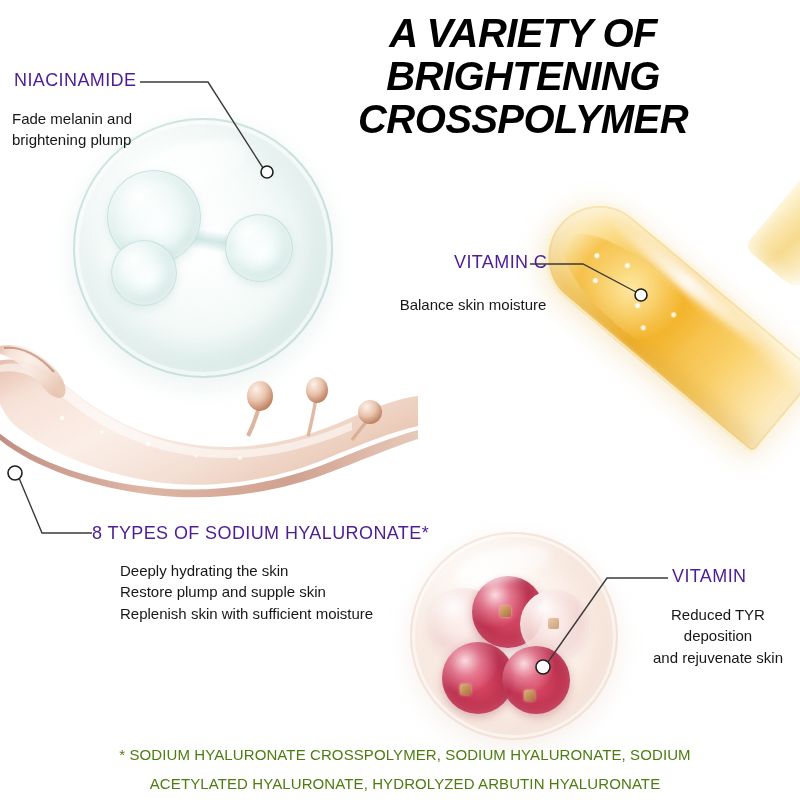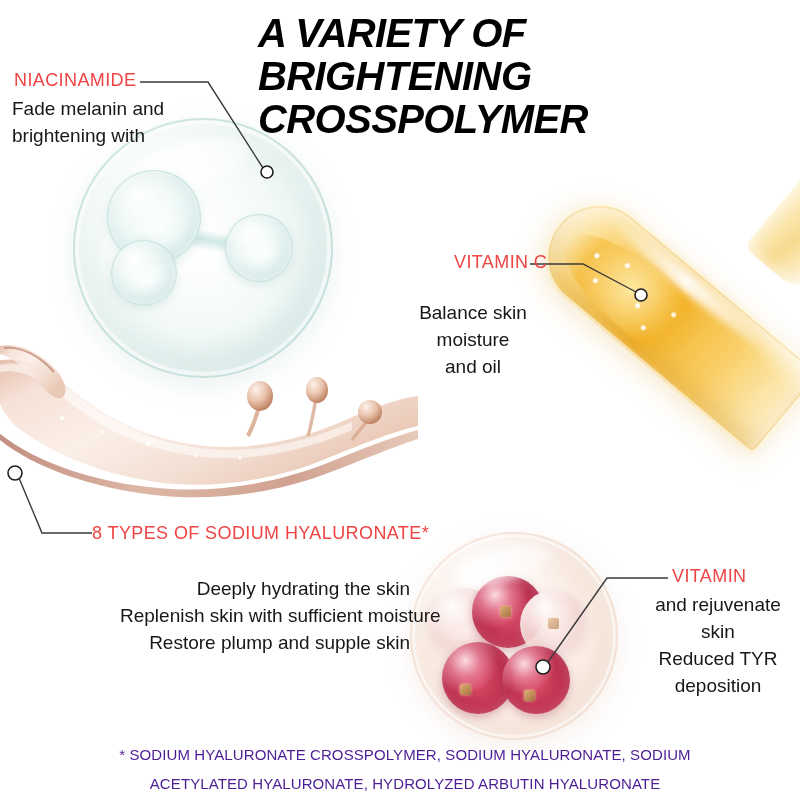--- a/index.html
+++ b/index.html
@@ -14,51 +14,52 @@
 
   
   .title{
     position:absolute;left:258px;top:12px;width:530px;
     font-size:40px;line-height:1.08;
     font-weight:bold;font-style:italic;
     letter-spacing:-0.6px;
     color:#000000;
     font-stretch:condensed;
     z-index:40;
+    text-align:center;
   }
 
   
   .lbl{
     position:absolute;z-index:40;
-    color:#ef4444;
+    color:#4c1d95;
     font-size:18px;letter-spacing:0.4px;white-space:nowrap;
   }
   .desc{
     position:absolute;z-index:40;
-    color:#171717;font-size:19px;line-height:1.42;
+    color:#171717;font-size:15px;line-height:1.42;margin-top:12px;
   }
   .desc div{white-space:nowrap;}
 
   #niacinamide-label{left:14px;top:70px;}
   #niacinamide-desc{left:12px;top:96px;text-align:left;}
 
   #vitaminc-label{left:418px;top:252px;margin-left:36px;}
-  #vitaminc-desc{left:398px;top:300px;width:150px;text-align:center;}
+  #vitaminc-desc{left:398px;top:282px;width:150px;text-align:center;}
   #vitaminc-desc div{white-space:normal;}
 
   #hyaluronate-label{left:92px;top:523px;}
-  #hyaluronate-desc{left:120px;top:576px;width:290px;text-align:right;}
+  #hyaluronate-desc{left:120px;top:548px;width:290px;text-align:left;}
 
   #arbutin-label{left:672px;top:566px;}
   #arbutin-desc{left:638px;top:592px;width:160px;text-align:center;}
   #arbutin-desc div{white-space:normal;}
 
   .footnote{
     position:absolute;left:60px;top:740px;width:690px;
-    text-align:center;color:#4c1d95;
+    text-align:center;color:#4d7c0f;
     font-size:15px;line-height:1.95;letter-spacing:0.1px;
     z-index:40;
   }
   .footnote div{white-space:nowrap;}
 
   
   .leaders{position:absolute;inset:0;z-index:35;pointer-events:none;}
 
   
   .art{position:absolute;z-index:10;}
@@ -320,40 +321,39 @@
   </svg>
 
   <div class="title">
     <div>A VARIETY OF BRIGHTENING</div>
     <div>CROSSPOLYMER</div>
   </div>
 
   <div class="lbl" id="niacinamide-label">NIACINAMIDE</div>
   <div class="desc" id="niacinamide-desc">
     <div>Fade melanin and</div>
-    <div>brightening with</div>
+    <div>brightening plump</div>
   </div>
 
   <div class="lbl" id="vitaminc-label">VITAMIN C</div>
   <div class="desc" id="vitaminc-desc">
     <div>Balance skin moisture</div>
-    <div>and oil</div>
   </div>
 
   <div class="lbl" id="hyaluronate-label">8 TYPES OF SODIUM HYALURONATE*</div>
   <div class="desc" id="hyaluronate-desc">
     <div>Deeply hydrating the skin</div>
+    <div>Restore plump and supple skin</div>
     <div>Replenish skin with sufficient moisture</div>
-    <div>Restore plump and supple skin</div>
   </div>
 
   <div class="lbl" id="arbutin-label">VITAMIN</div>
   <div class="desc" id="arbutin-desc">
+    <div>Reduced TYR deposition</div>
     <div>and rejuvenate skin</div>
-    <div>Reduced TYR deposition</div>
   </div>
 
   <div class="footnote">
     <div>* SODIUM HYALURONATE CROSSPOLYMER, SODIUM HYALURONATE, SODIUM</div>
     <div>ACETYLATED HYALURONATE, HYDROLYZED ARBUTIN HYALURONATE</div>
   </div>
 
 </div>
 
 </body></html>

